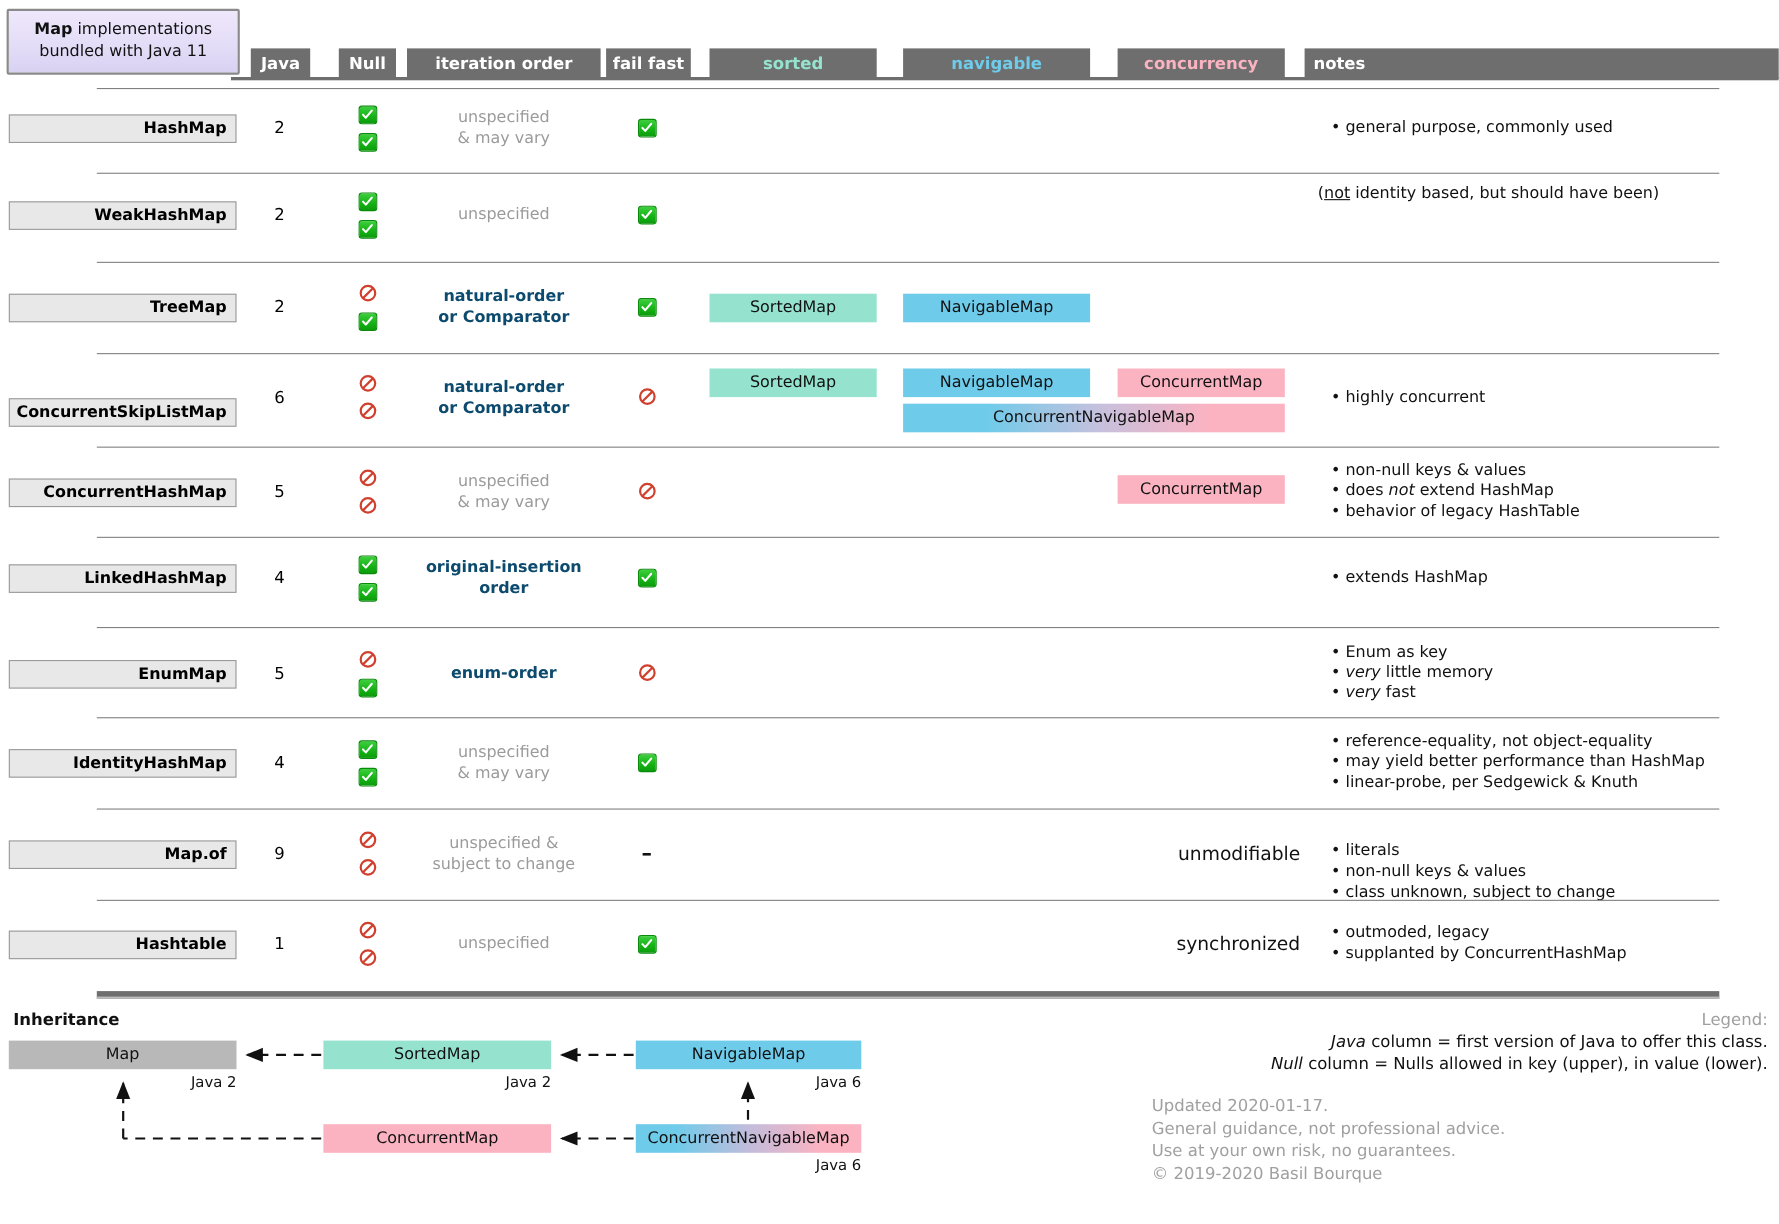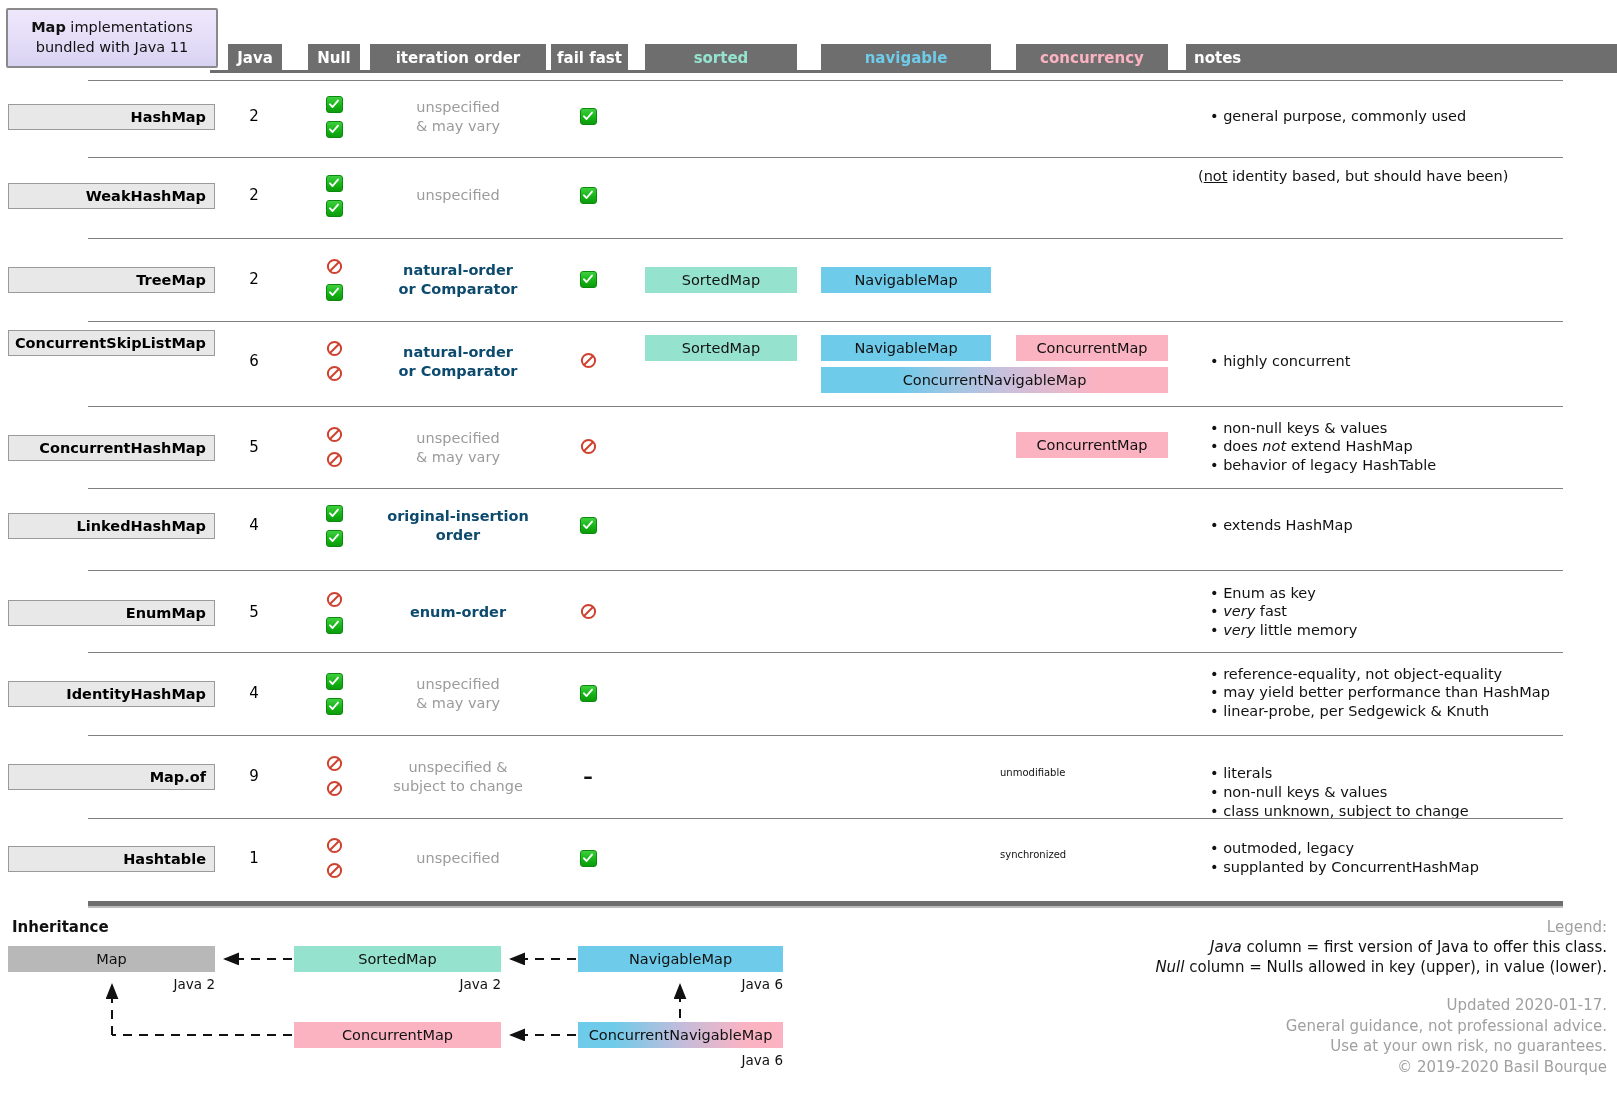--- a/index.html
+++ b/index.html
@@ -45,22 +45,22 @@
   .ffcell{position:absolute;left:563px;width:50px;text-align:center;}
 
   .itercell{
     position:absolute;left:368px;width:180px;text-align:center;
     font-size:14.5px;line-height:1.28;
   }
   .itercell.gray{color:#9b9b9b;}
   .itercell.dark{color:#0c4a6e;font-weight:bold;}
 
   .conc-text{
-    position:absolute;left:1000px;width:182px;text-align:left;
-    font-size:10px;color:#111;
+    position:absolute;left:1000px;width:182px;text-align:right;
+    font-size:17px;color:#111;
   }
 
   .notes{
     position:absolute;left:1210px;width:400px;
     font-size:14.5px;line-height:1.30;color:#111;
   }
   .notes .b{display:block;white-space:nowrap;}
   .notes .cont{display:block;white-space:nowrap;margin-left:-12px;}
   .notes i{font-style:italic;}
   .notes u{text-decoration:underline;}
@@ -101,21 +101,21 @@
   .i-nav{background:#6fcbea;}
   .i-conc{background:#fbb3c2;}
   .i-cnm{background:linear-gradient(90deg,#6fcbea 0%,#6fcbea 18%,#c2bcdb 50%,#fbb3c2 82%,#fbb3c2 100%);}
   .javatag{position:absolute;font-size:13.5px;color:#111;text-align:right;}
 
   
   #legend{position:absolute;right:10px;top:918px;width:560px;text-align:right;font-size:15px;line-height:1.32;}
   .leg-gray{color:#a0a0a0;display:block;white-space:nowrap;}
   .leg-dark{color:#111;display:block;white-space:nowrap;}
   .leg-dark i{font-style:italic;}
-  #legend2{position:absolute;right:10px;top:995px;width:560px;text-align:right;font-size:15px;line-height:1.38;color:#a0a0a0;}
+  #legend2{position:absolute;right:10px;top:995px;width:560px;font-size:15px;line-height:1.38;color:#a0a0a0;}
   #legend2 span{display:block;white-space:nowrap;}
 </style>
 </head>
 <body>
 
 <div class="abs" id="title-box">
   <div>
     <b>Map</b><span> implementations</span><br>
     <span>bundled with Java 11</span>
   </div>
@@ -200,21 +200,21 @@
       <div>or Comparator</div>
     </div>
     <div class="ffcell" style="top: 270px;"><span class="chk">
         <svg width="12" height="12" viewBox="0 0 12 12">
           <path d="M2 6.3 L4.6 9 L10 2.6" fill="none" stroke="#ffffff" stroke-width="1.9" stroke-linecap="round" stroke-linejoin="round"></path>
         </svg>
       </span></div>
     <div class="badge b-sorted" style="left: 645px; width: 152px; top: 267px;">SortedMap</div>
     <div class="badge b-nav" style="left: 821px; width: 170px; top: 267px;">NavigableMap</div>
     <div class="rowline" style="top: 321px;"></div>
-    <div class="classbox" style="top: 330px;">ConcurrentSkipListMap</div>
+    <div class="classbox" style="top: 362px;">ConcurrentSkipListMap</div>
     <div class="javaver" style="top: 352px;">6</div>
     <div class="nullcell" style="top: 340px;"><span class="no"><svg width="17" height="17" viewBox="0 0 17 17">
           <circle cx="8.5" cy="8.5" r="6.6" fill="none" stroke="#d0402e" stroke-width="2"></circle>
           <line x1="4" y1="13" x2="13" y2="4" stroke="#d0402e" stroke-width="2"></line>
         </svg></span></div>
     <div class="nullcell" style="top: 365px;"><span class="no"><svg width="17" height="17" viewBox="0 0 17 17">
           <circle cx="8.5" cy="8.5" r="6.6" fill="none" stroke="#d0402e" stroke-width="2"></circle>
           <line x1="4" y1="13" x2="13" y2="4" stroke="#d0402e" stroke-width="2"></line>
         </svg></span></div>
     <div class="itercell dark" style="top: 343px;">
@@ -296,22 +296,22 @@
       </span></div>
     <div class="itercell dark" style="top: 603px;">
       <div>enum-order</div>
     </div>
     <div class="ffcell" style="top: 603px;"><span class="no"><svg width="17" height="17" viewBox="0 0 17 17">
           <circle cx="8.5" cy="8.5" r="6.6" fill="none" stroke="#d0402e" stroke-width="2"></circle>
           <line x1="4" y1="13" x2="13" y2="4" stroke="#d0402e" stroke-width="2"></line>
         </svg></span></div>
     <div class="notes" style="top: 583.5px;">
       <span class="b">• Enum as key</span>
+      <span class="b">• <i>very</i> little memory</span>
       <span class="b">• <i>very</i> fast</span>
-      <span class="b">• <i>very</i> little memory</span>
     </div>
     <div class="rowline" style="top: 652px;"></div>
     <div class="classbox" style="top: 681px;">IdentityHashMap</div>
     <div class="javaver" style="top: 684px;">4</div>
     <div class="nullcell" style="top: 672px;"><span class="chk">
         <svg width="12" height="12" viewBox="0 0 12 12">
           <path d="M2 6.3 L4.6 9 L10 2.6" fill="none" stroke="#ffffff" stroke-width="1.9" stroke-linecap="round" stroke-linejoin="round"></path>
         </svg>
       </span></div>
     <div class="nullcell" style="top: 697px;"><span class="chk">

